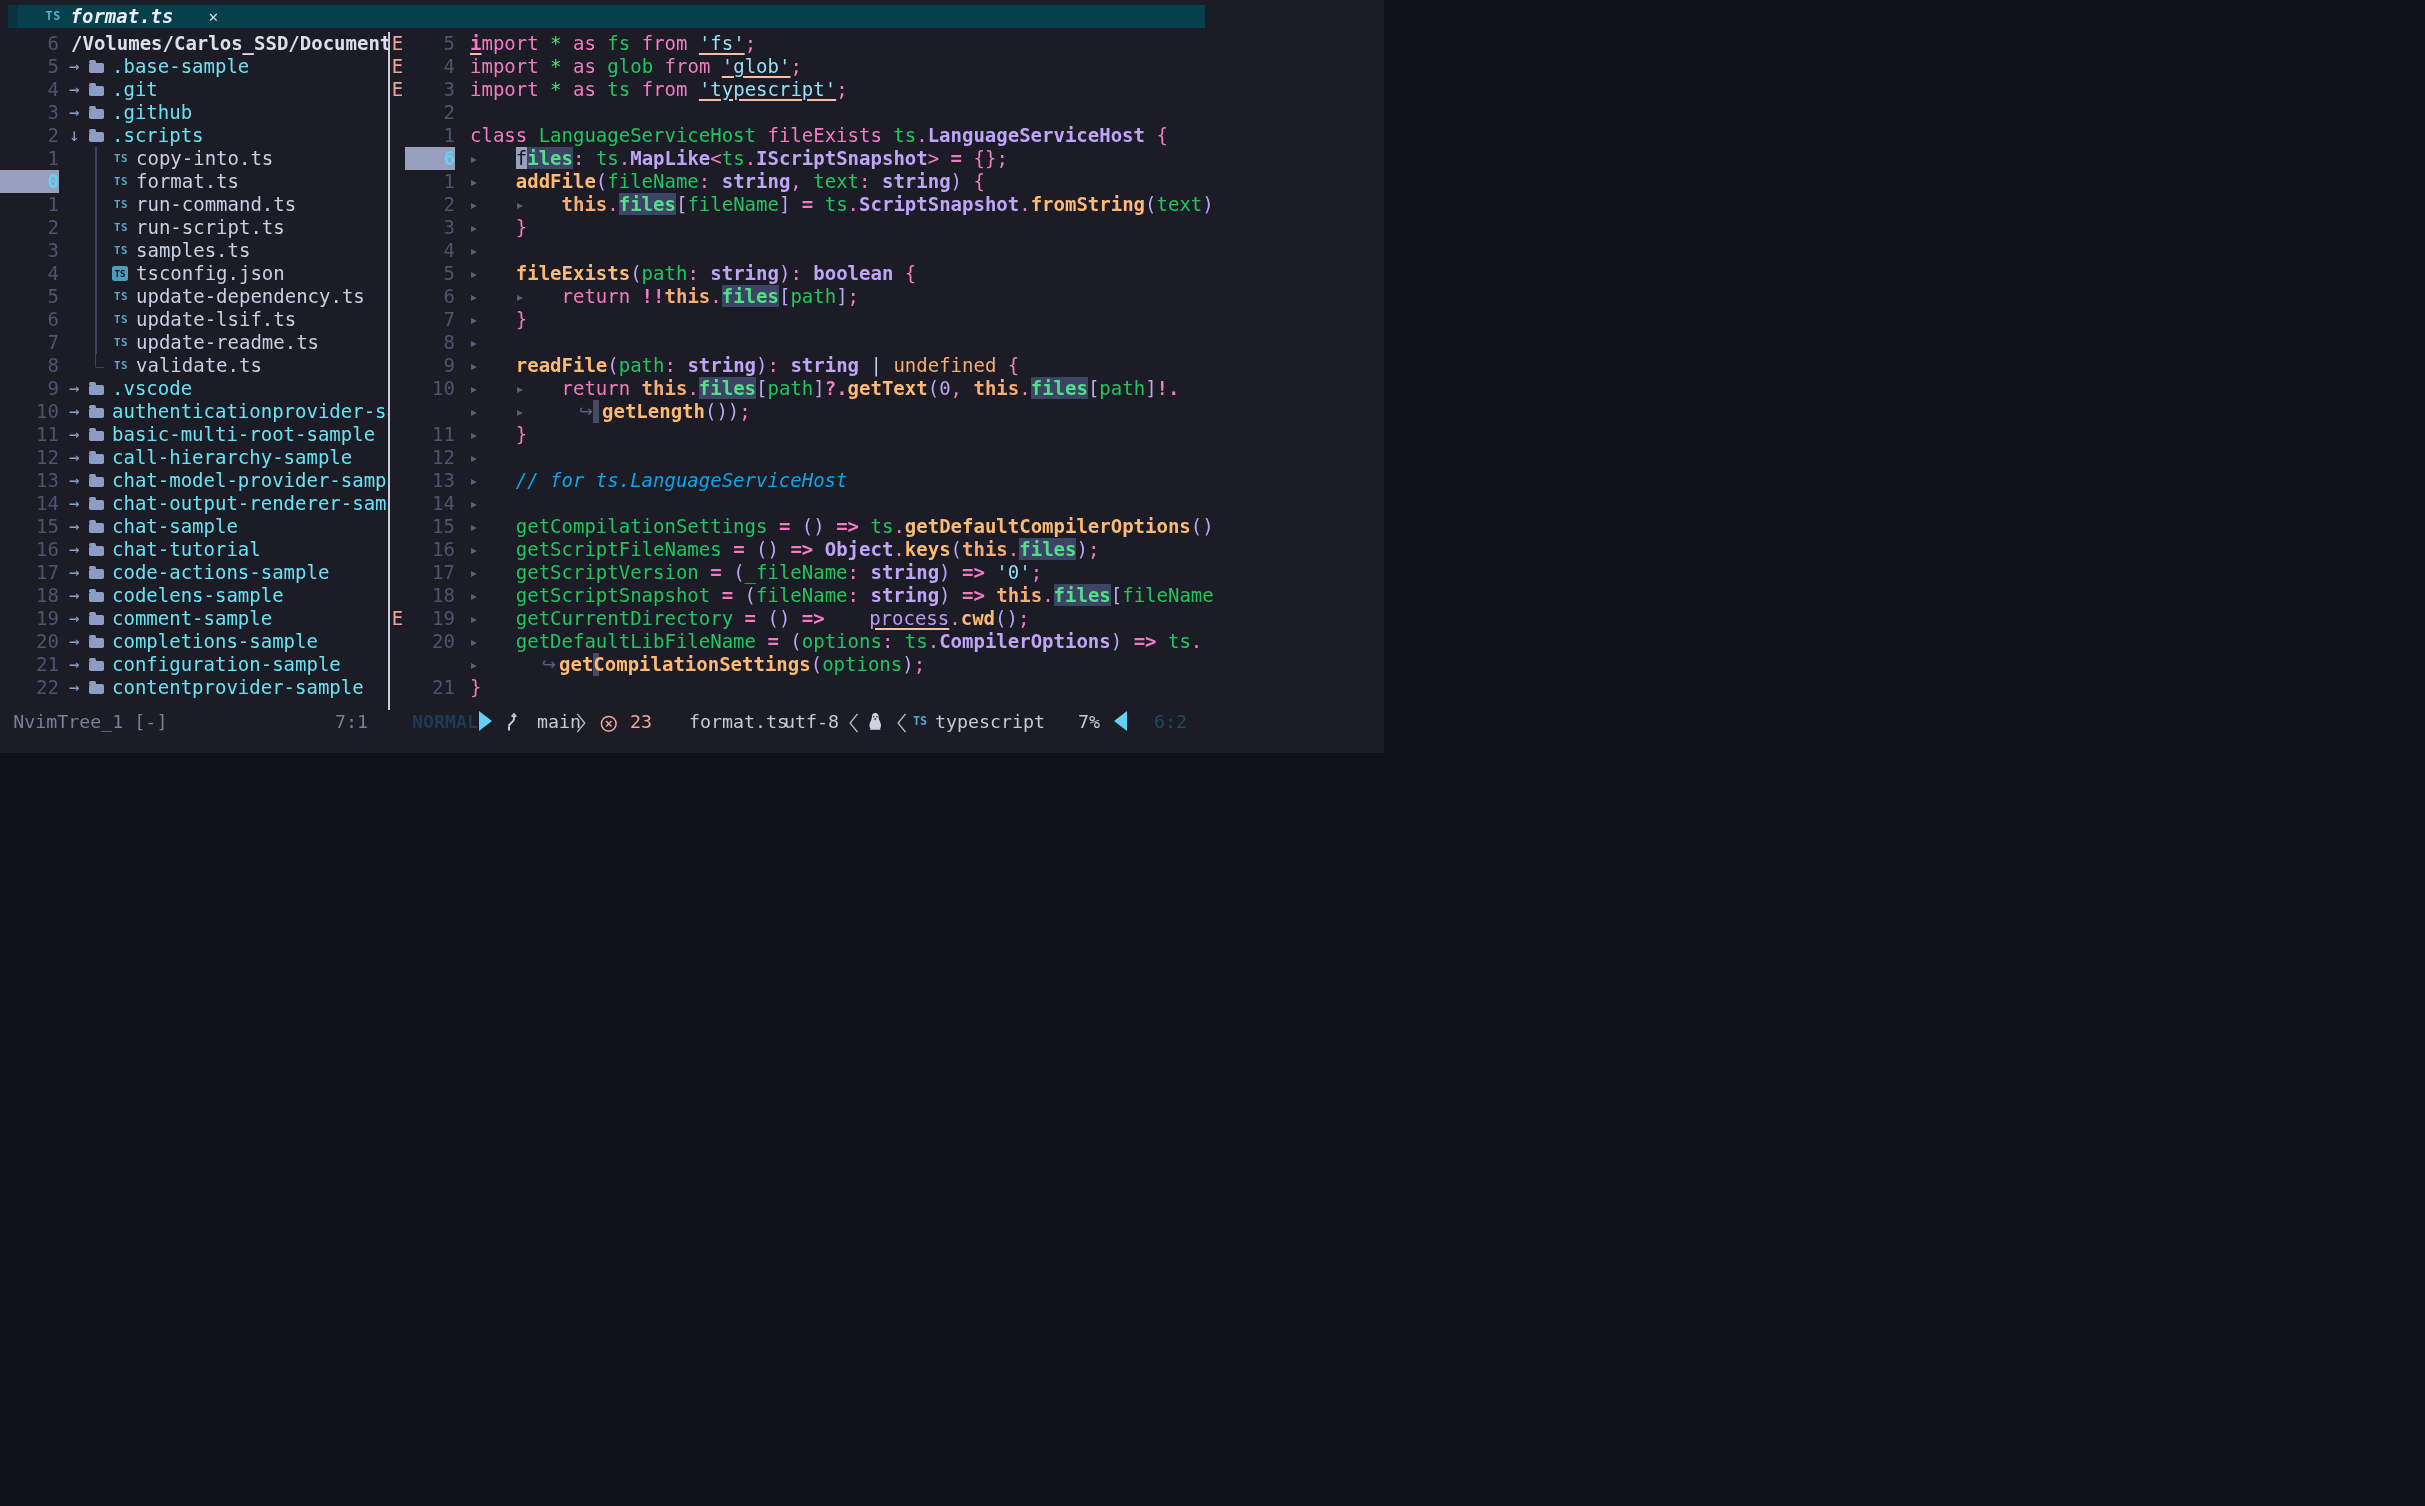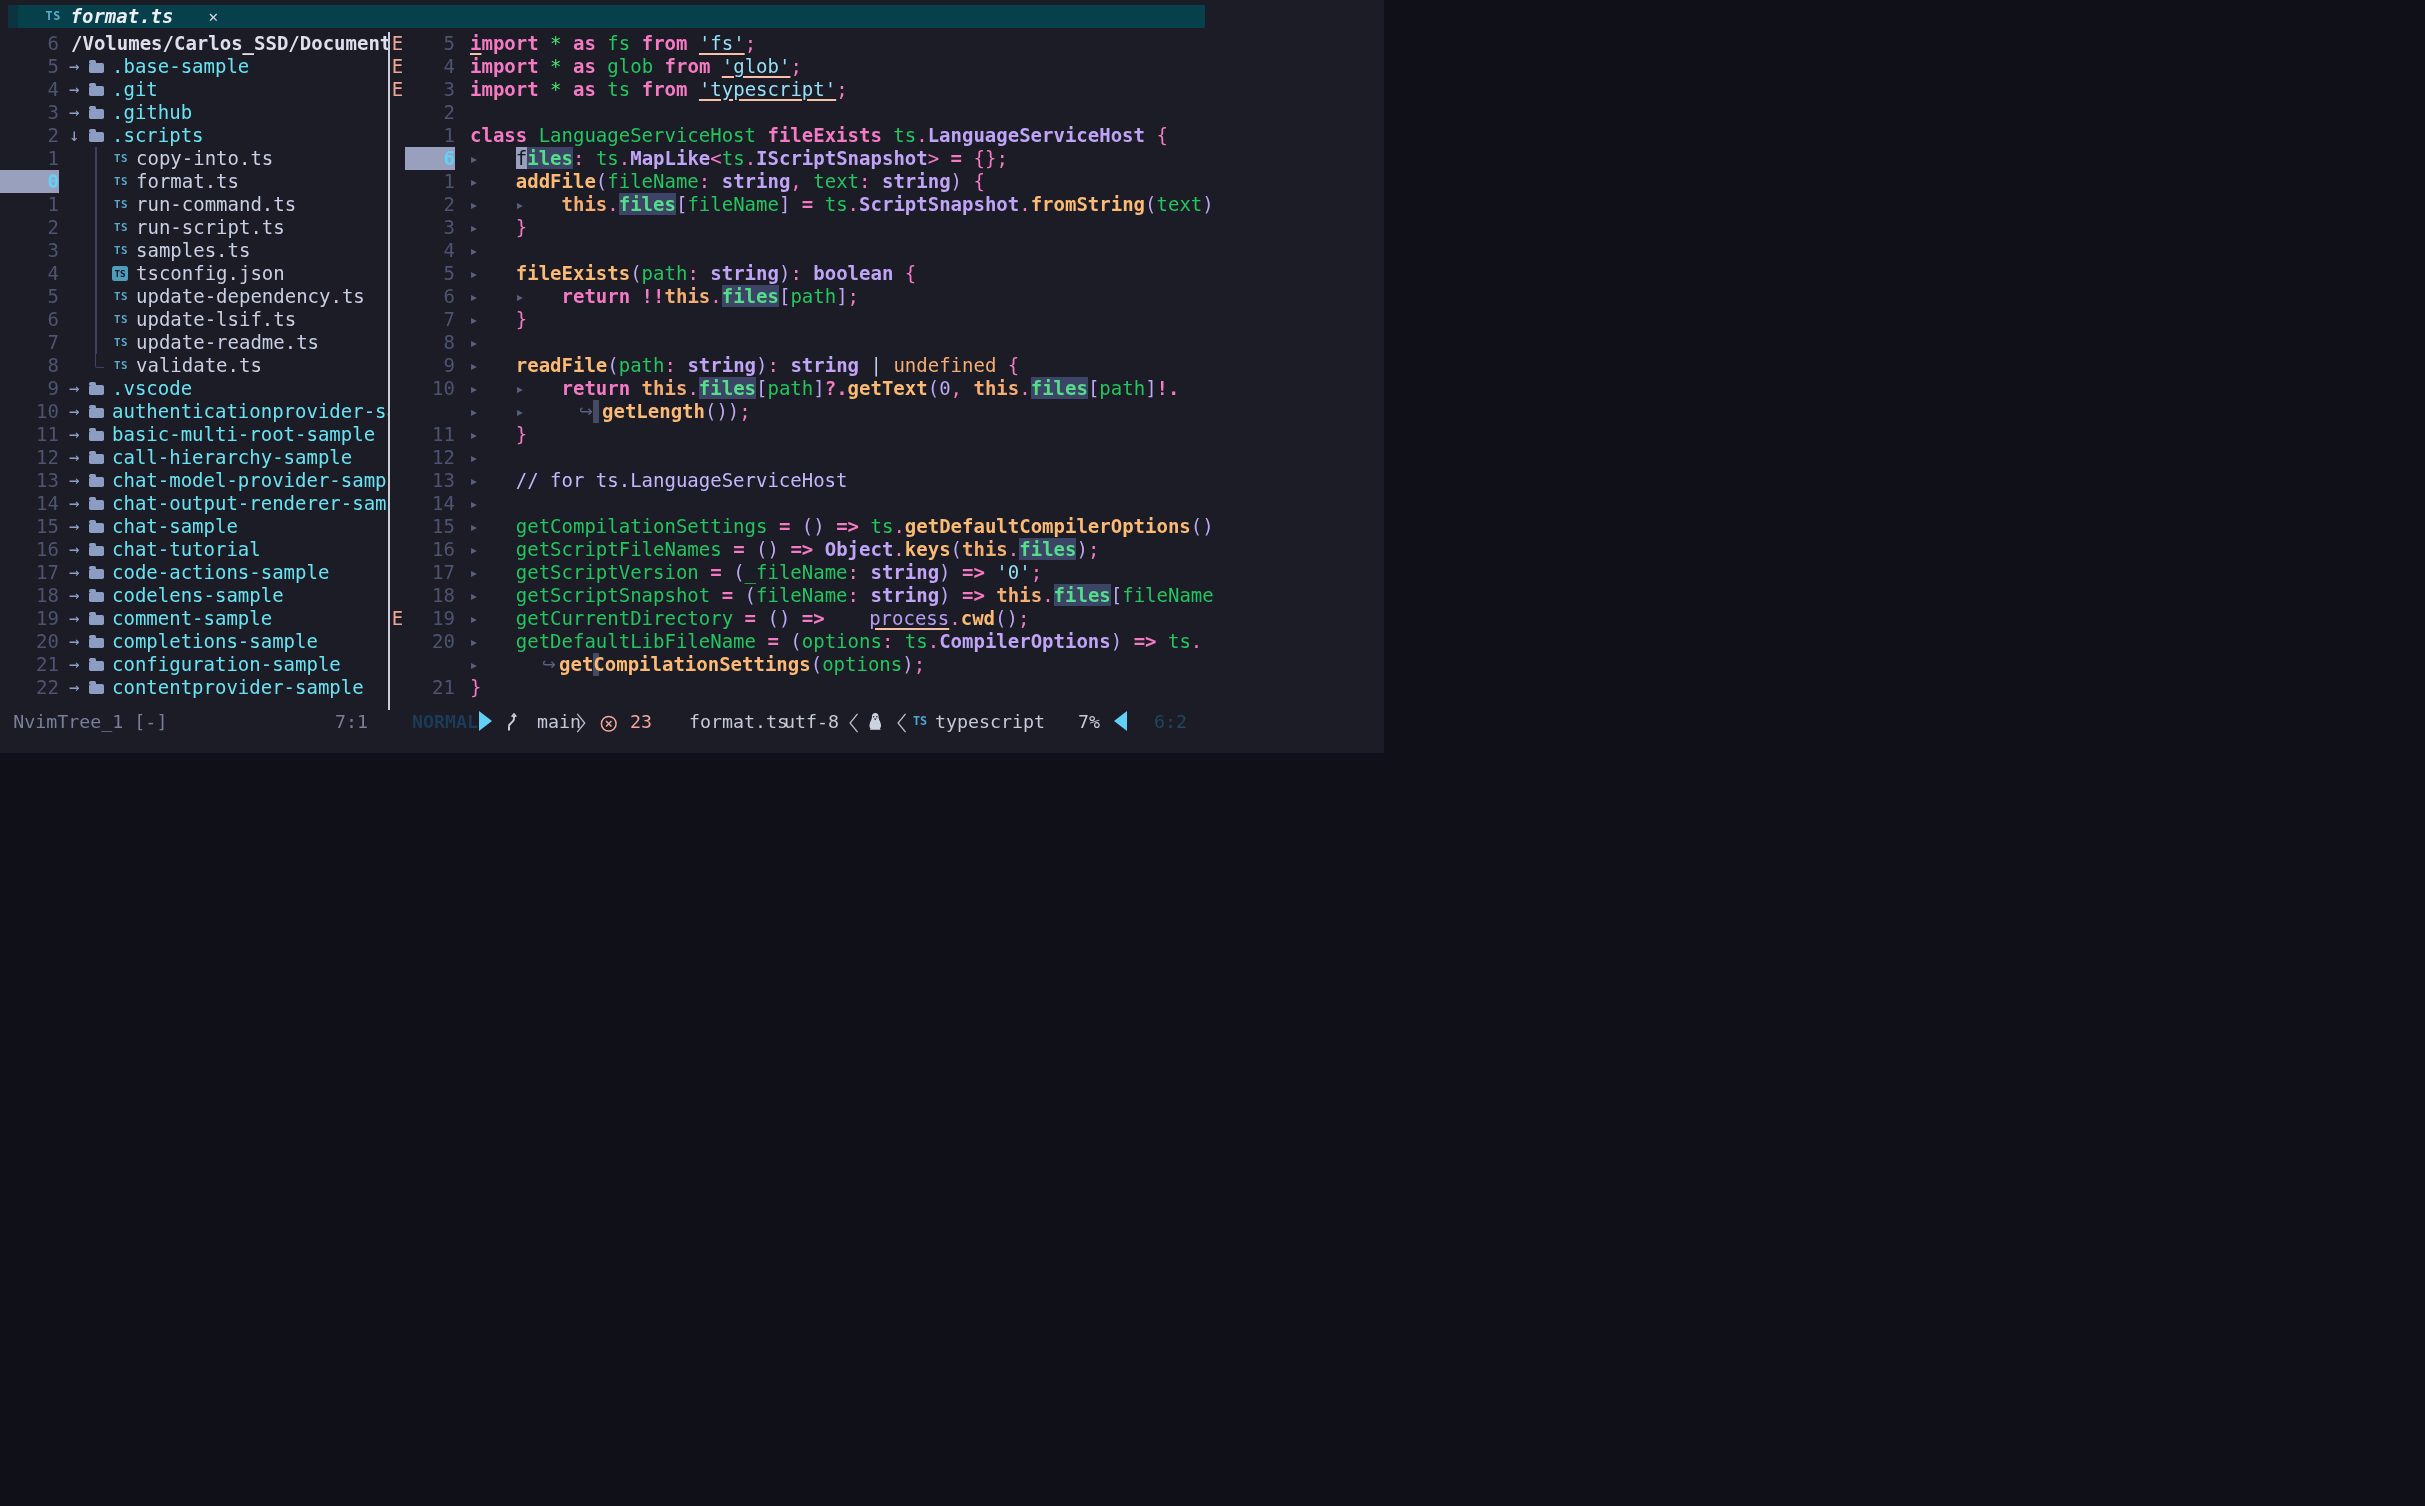--- a/index.html
+++ b/index.html
@@ -34,34 +34,34 @@
   #code{position:absolute;left:390px;top:0;width:823px;height:678px;overflow:hidden;}
   .crow{position:relative;height:23px;line-height:23px;font-size:19px;}
   .csign{position:absolute;left:1.7px;top:0;color:#f0a493;}
   .cnum{position:absolute;left:15px;top:0;width:50px;text-align:right;color:#4d5470;}
   .cnum.cur{color:#5fd2f7;font-weight:bold;}
   .mark{position:absolute;top:0.8px;color:#59617e;font-size:11.7px;font-family:"DejaVu Sans",sans-serif;}
   .wrapArrow{position:absolute;top:0;color:#596180;font-size:16.7px;font-family:"DejaVu Sans",sans-serif;}
   .colblock{position:absolute;top:0;left:203px;width:5.8px;height:23px;background:#454b63;z-index:0;}
   .ctext{position:absolute;left:80px;top:0;white-space:pre;z-index:1;}
   .pl{color:#c3cbee}
-  .kw{color:#f57ac4;font-weight:bold}
+  .kw{color:#f57ac4;font-weight:normal}
   .kwdu{color:#f57ac4;font-weight:bold;text-decoration:underline;text-decoration-color:#f7bfa8;text-decoration-thickness:1.7px;text-underline-offset:3.3px;}
   .op{color:#f57ac4}
   .opb{color:#f57ac4;font-weight:bold}
   .pr{color:#bda6f2}
   .pu{color:#22c55e}
   .pudu{color:#b79bf3;text-decoration:underline;text-decoration-color:#f7bfa8;text-decoration-thickness:1.7px;text-underline-offset:3.3px;margin-left:33px;}
   .ty{color:#c0a4f8;font-weight:bold}
   .fn{color:#fdba74;font-weight:bold}
   .gr{color:#42e66c}
   .th{color:#f5ad71;font-weight:bold}
   .st{color:#96dff5}
   .stu{color:#96dff5;text-decoration:underline;text-decoration-color:#f7bfa8;text-decoration-thickness:1.7px;text-underline-offset:3.3px;}
-  .cm{color:#c4b5fd;}
+  .cm{color:#0ea5e9;font-style:italic}
   .un{color:#f5ad71}
   .nm{color:#bda6f2}
   .ref{color:#55dd8a;font-weight:bold;background:#3c4566}
   .cur{color:#15161e;background:#98a0bd}
   
   #statusline{position:absolute;left:0;top:710px;width:1213px;height:23px;font-size:18.3px;line-height:23px;color:#c5cad8;}
   #statusline .it{position:absolute;top:0;white-space:pre;}
   .dimnavy{color:#1d3a57;font-weight:bold;}
   .dimteal{color:#1c4a5e;font-weight:normal;}
   .graylbl{color:#787f9a;}

